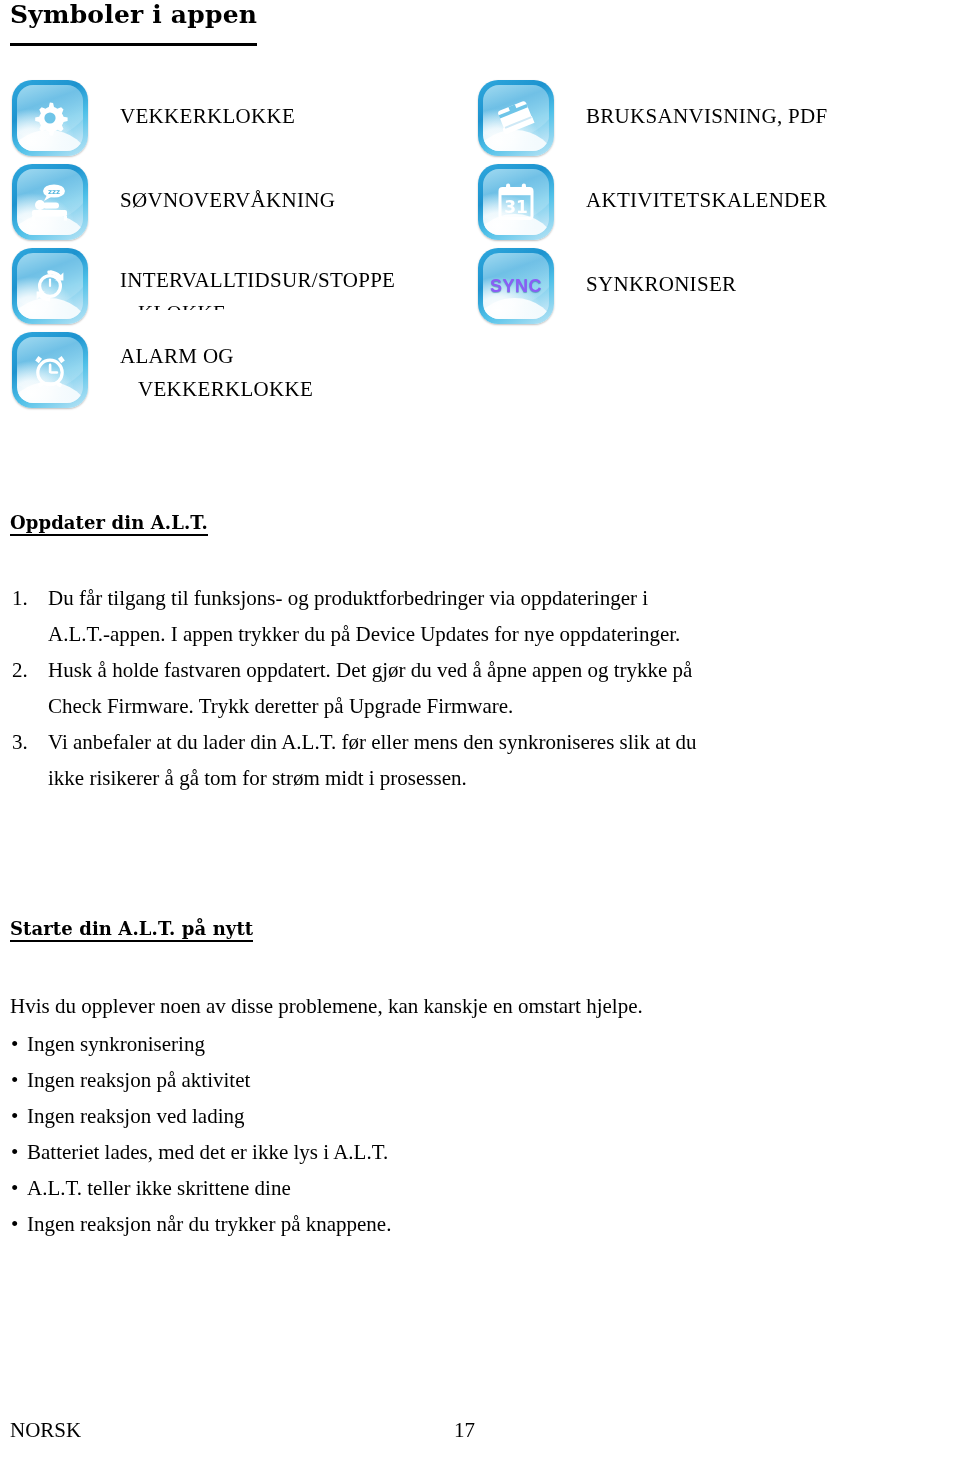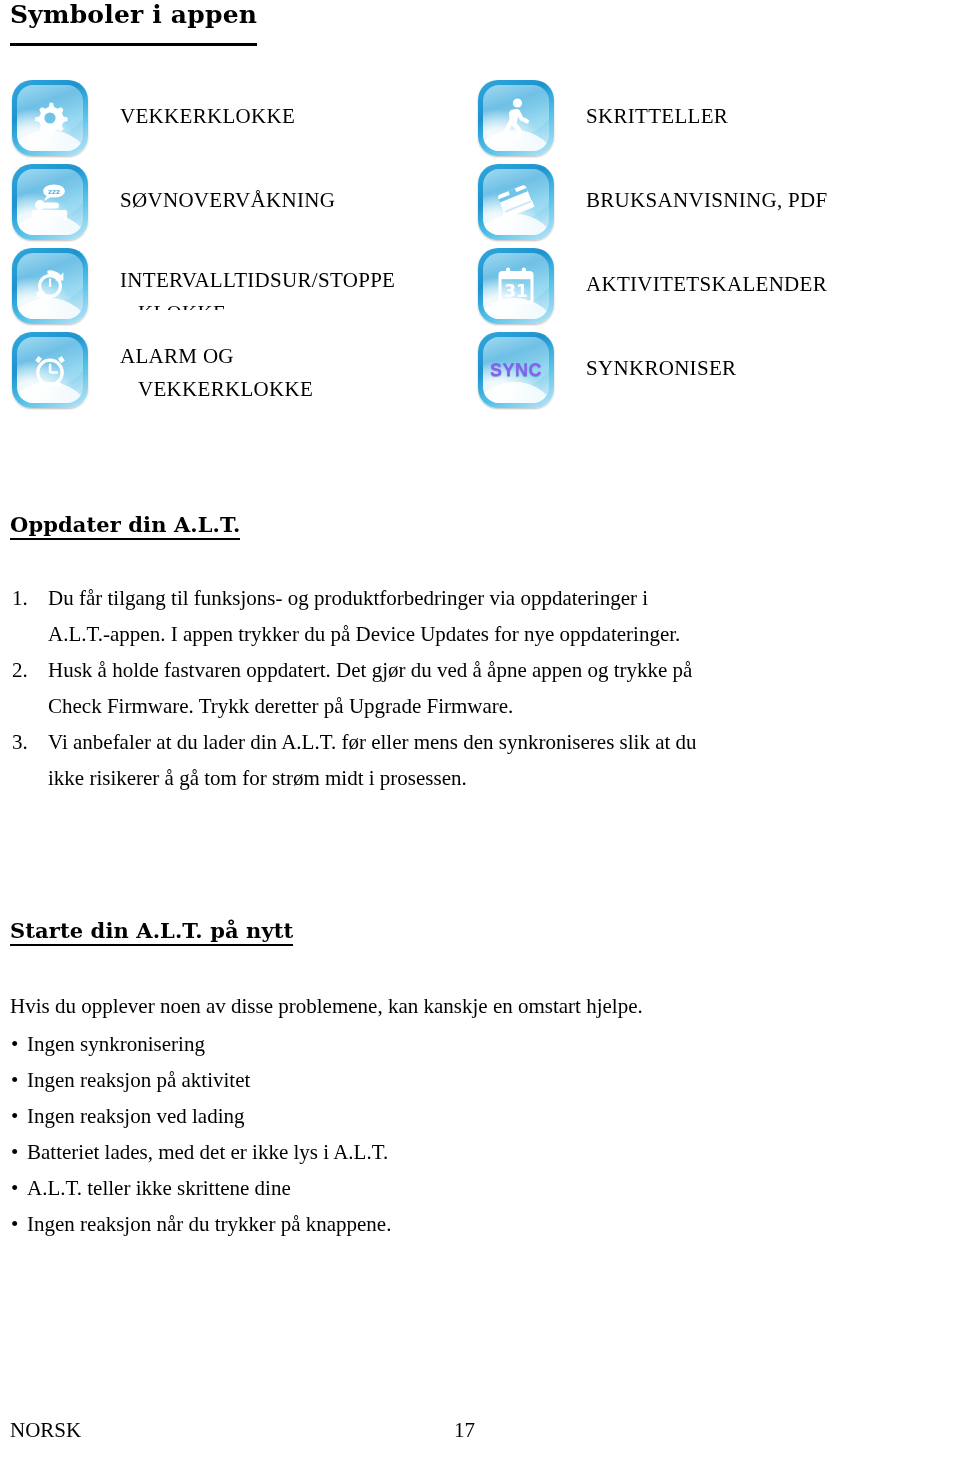--- a/index.html
+++ b/index.html
@@ -144,21 +144,21 @@
     letter-spacing: 0.5px;
     color: #8b5cf6;
     text-shadow: 0 1px 1px rgba(30,110,150,0.55);
   }
 
   
   .section-heading {
     position: absolute;
     font-family: "DejaVu Serif", "Liberation Serif", serif;
     font-weight: bold;
-    font-size: 21px;
+    font-size: 18px;
     letter-spacing: 0.1px;
     border-bottom: 2px solid #000;
     padding-bottom: 1px;
     white-space: nowrap;
   }
   #heading-oppdater { left: 10px; top: 512px; }
   #heading-starte   { left: 10px; top: 918px; }
 
   .numbered-list {
     position: absolute;
@@ -323,38 +323,20 @@
       </div>
       <div class="sym-label">
         <span>ALARM OG</span>
         <span class="line2">VEKKERKLOKKE</span>
       </div>
     </div>
   </div>
 
   <div class="sym-col-right">
 
-    <div class="sym-row">
-      <div class="sym-icon">
-        <div class="appicon">
-          <div class="shell"></div>
-          <div class="inner">
-            <div class="swoosh"></div>
-            <div class="swoosh2"></div>
-          </div>
-          <div class="glyph">
-            <svg width="38" height="44" viewBox="0 0 38 44">
-              <circle cx="20.5" cy="7" r="4.6" fill="#ffffff"></circle>
-              <path fill="#ffffff" d="M18.6 13.2c1.8-.6 3.6.1 4.4 1.7l3.0 6.0 4.6 2.4a2.1 2.1 0 1 1-1.9 3.7l-5.2-2.6a3 3 0 0 1-1.3-1.3l-1.0-2.0-1.6 6.0 4.2 5.4c.4.5.6 1.1.6 1.8l.2 6.0a2.2 2.2 0 0 1-4.4.2l-.2-5.2-5.2-6.2-3.2 6.0-3.6 4.8a2.1 2.1 0 1 1-3.4-2.6l3.4-4.6 4.6-9.4-.6-5.2c-.2-2.0 1.0-3.8 2.8-4.4z"></path>
-            </svg>
-          </div>
-        </div>
-      </div>
-      <div class="sym-label">SKRITTELLER</div>
-    </div>
 
     <div class="sym-row">
       <div class="sym-icon">
         <div class="appicon">
           <div class="shell"></div>
           <div class="inner">
             <div class="swoosh"></div>
             <div class="swoosh2"></div>
           </div>
           <div class="glyph">

